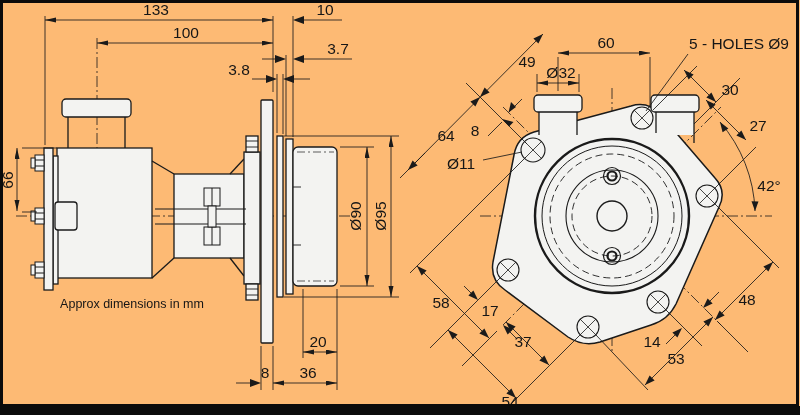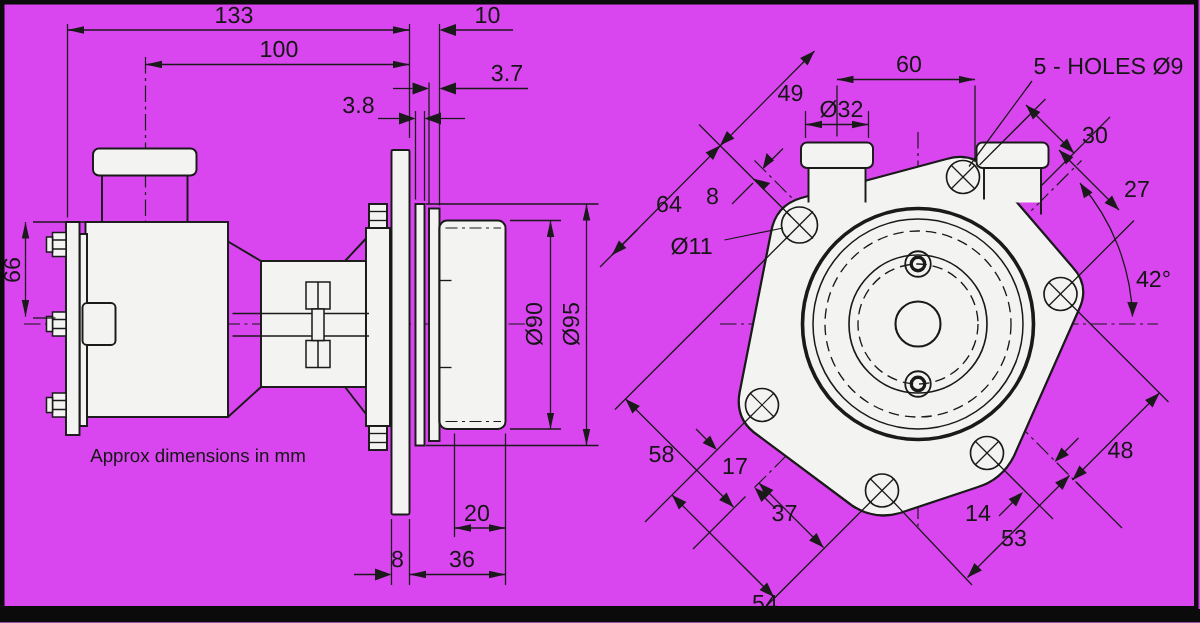--- a/index.html
+++ b/index.html
@@ -1,16 +1,16 @@
 <!DOCTYPE html>
 <html><head>
 <meta charset="utf-8">
 <style>
   html,body{margin:0;padding:0;background:#777;}
-  #stage{width:800px;height:415px;position:relative;background:#d946ef;overflow:hidden;
+  #stage{width:800px;height:415px;position:relative;background:#fdba74;overflow:hidden;
          font-family:"Liberation Sans", sans-serif;}
   svg{display:block;}
   text{font-family:"Liberation Sans", sans-serif;fill:#161616;}
   .dim{font-size:15.5px;}
   .note{font-size:12.5px;}
   .holes{font-size:15.5px;}
 </style>
 </head>
 <body>
 

